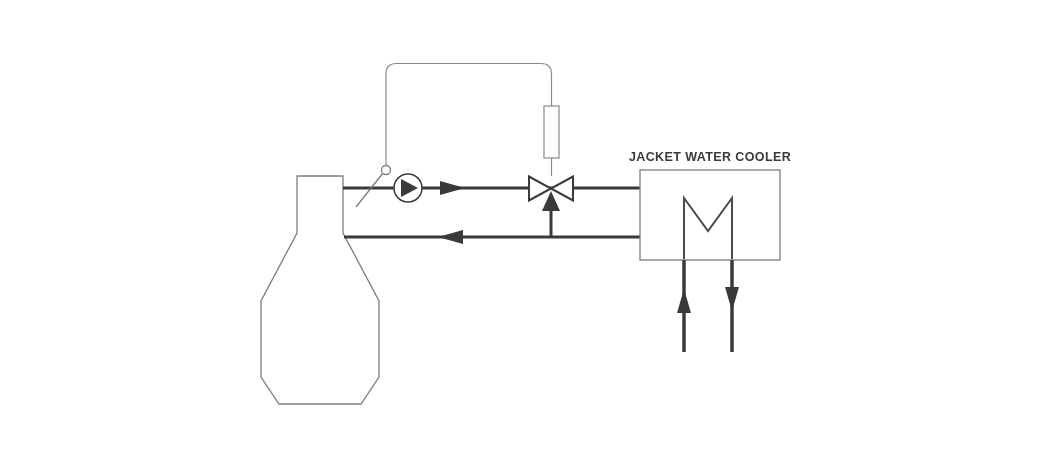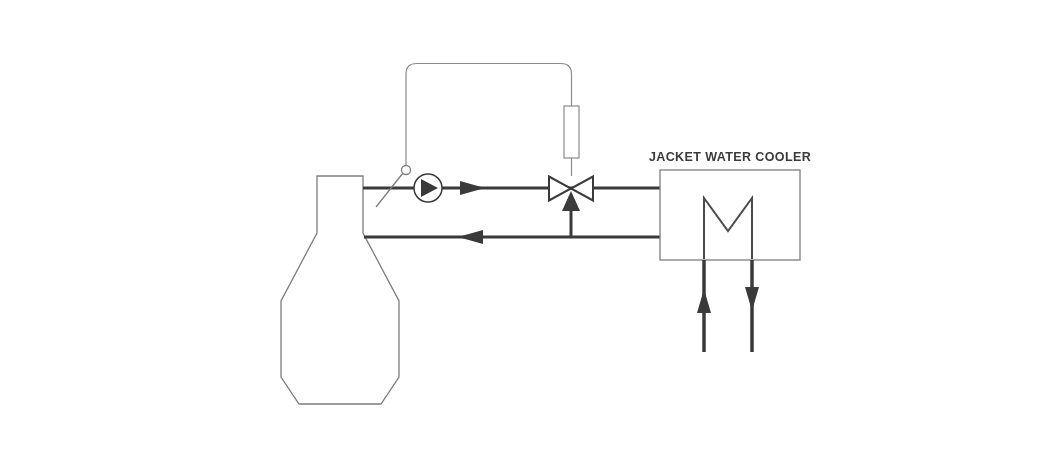--- a/index.html
+++ b/index.html
@@ -6,21 +6,20 @@
     margin: 0;
     padding: 0;
     background: #ffffff;
   }
   .canvas {
     width: 924px;
     height: 464px;
     position: relative;
     background: #ffffff;
     overflow: hidden;
-    margin-left: 20px;
   }
   svg { display: block; }
   .label-text {
     font-family: "Liberation Sans", sans-serif;
     font-weight: bold;
     font-size: 12.5px;
     letter-spacing: 0.4px;
     fill: #3a3a3a;
   }
 </style>

